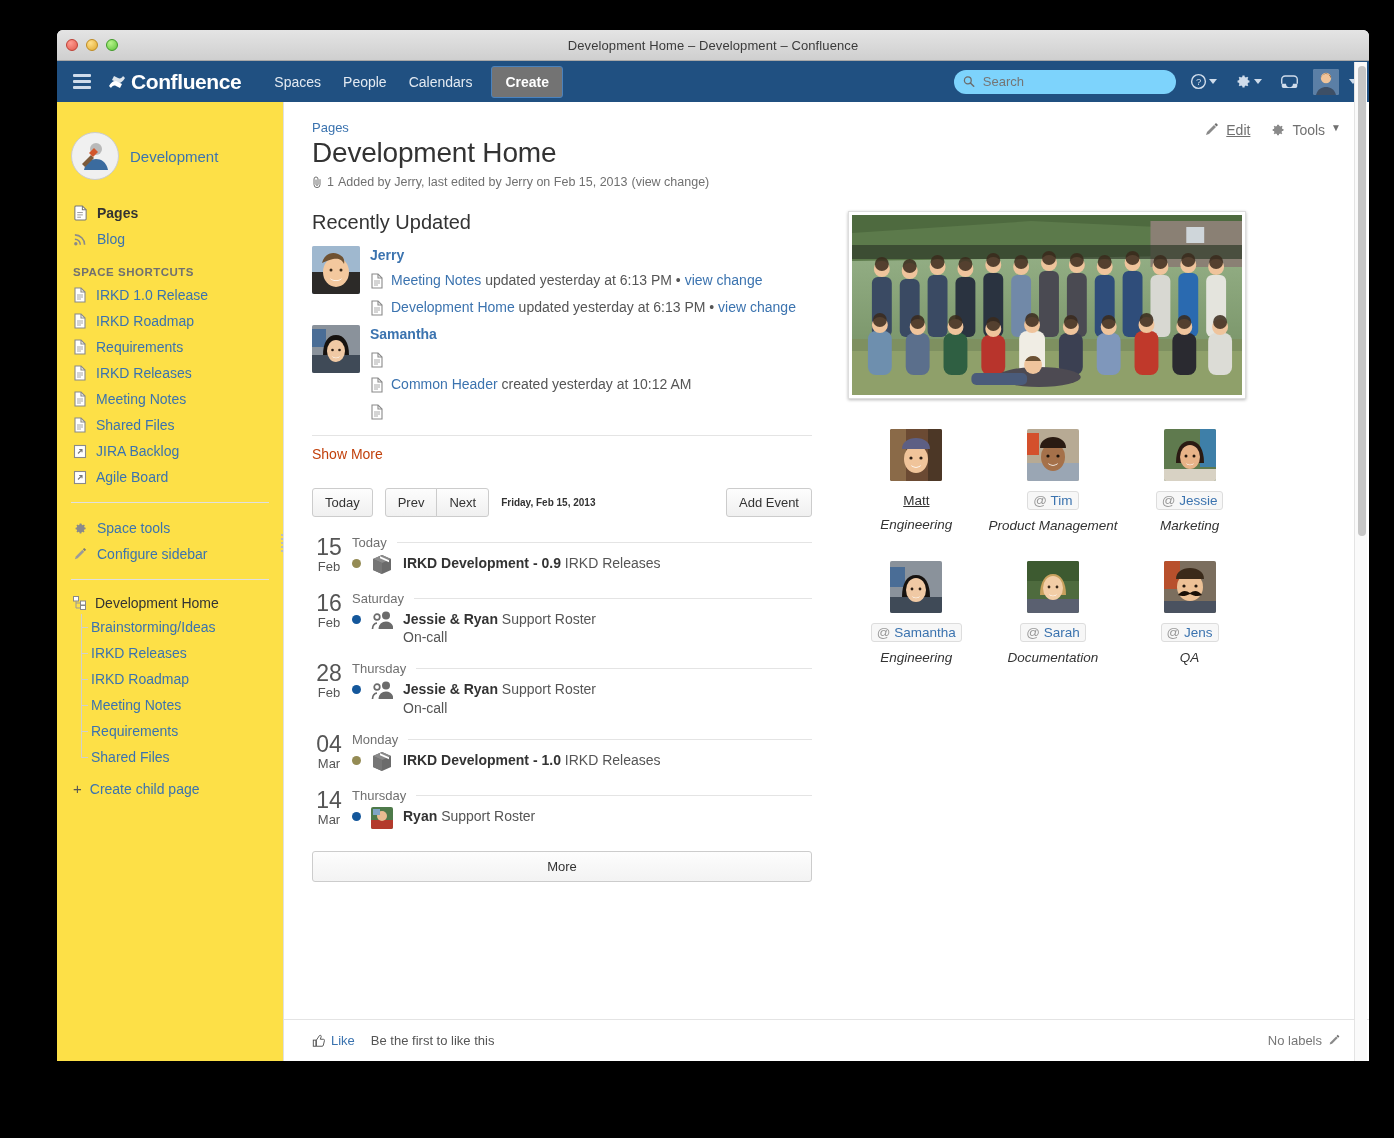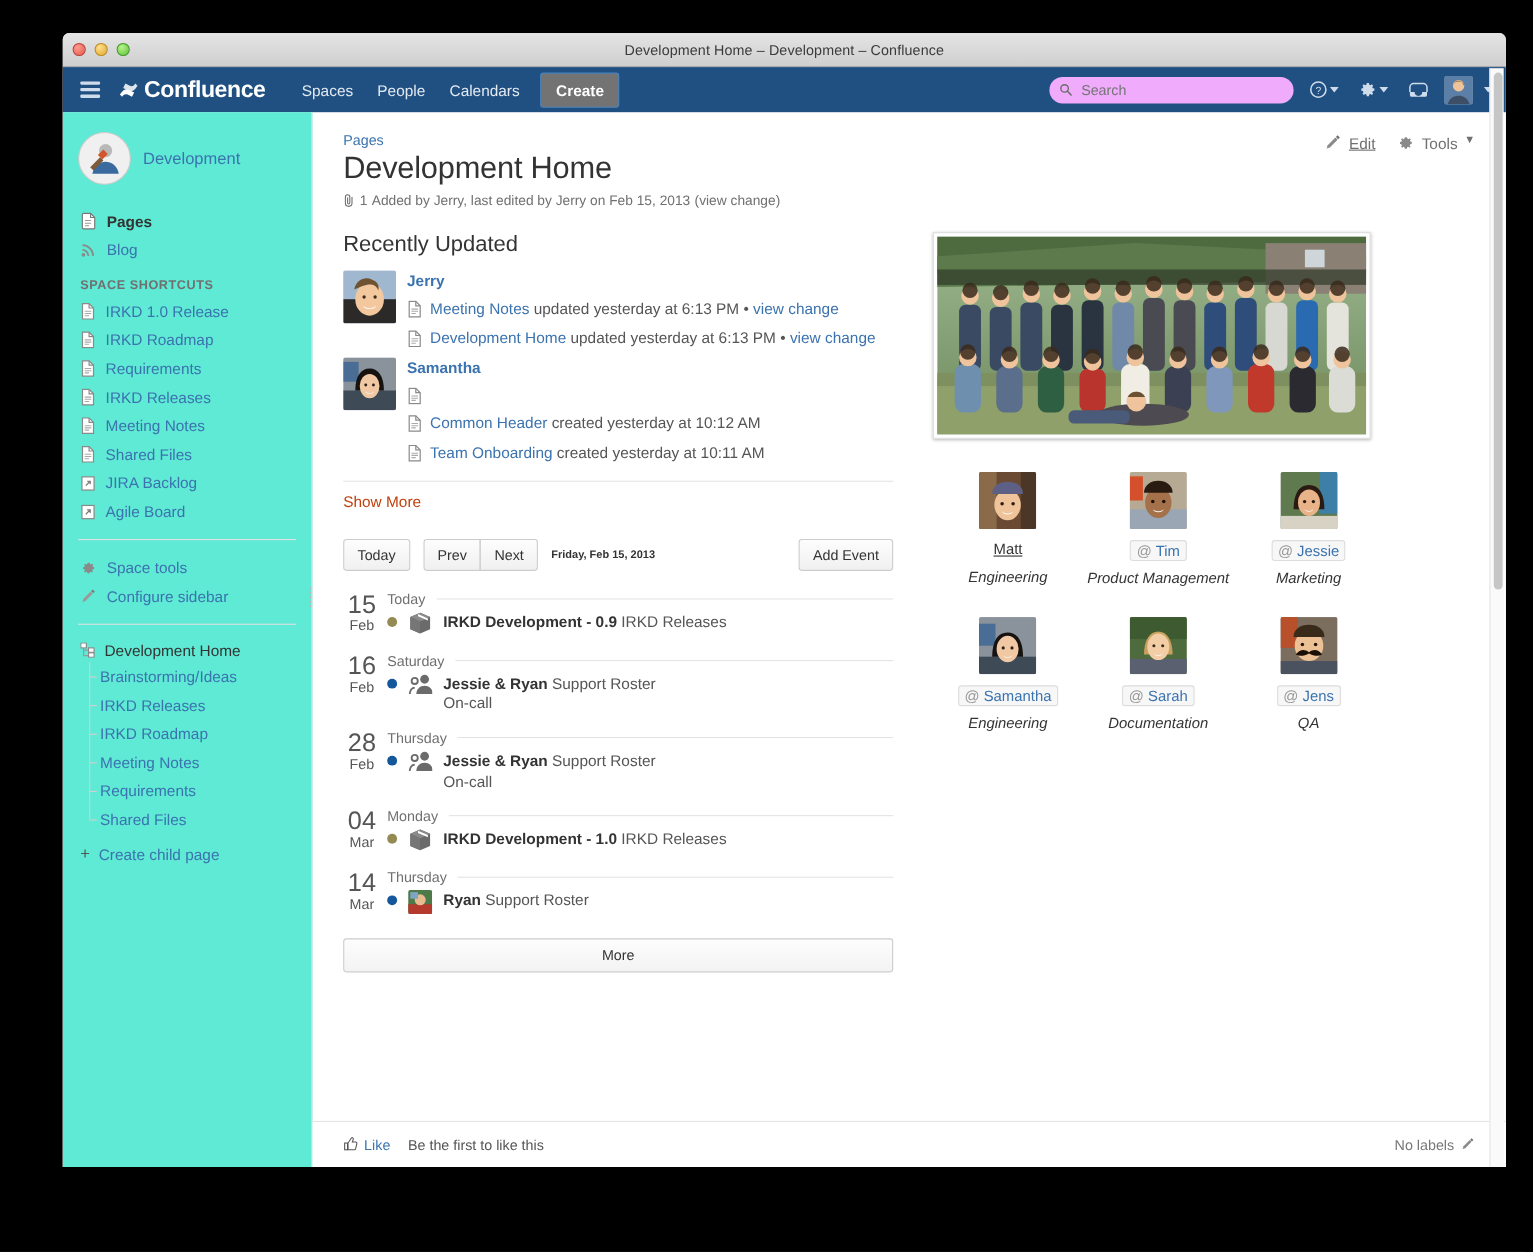--- a/index.html
+++ b/index.html
@@ -67,42 +67,42 @@
     background:#737373; color:#fff; font-size:14px; font-weight:bold;
     padding: 7px 13px; border-radius:3px; margin-left: 8px; cursor:pointer;
     border: 1px solid #4a82bd;
   }
   .header-right {
     position:absolute; right: 12px; top:0; height:41px;
     display:flex; align-items:center; gap: 10px;
   }
   .searchbox {
     width: 222px; height: 24px; border-radius: 12px;
-    background:#f0abfc; display:flex; align-items:center; padding: 0 9px;
+    background:#7dd3fc; display:flex; align-items:center; padding: 0 9px;
     gap:6px;
   }
   .searchbox input {
     border:0; outline:0; font-size:13px; color:#666; width: 100%;
     font-family:"Liberation Sans", sans-serif; background:transparent;
   }
   .hicon { display:flex; align-items:center; gap:2px; color:#cfdceb; cursor:pointer; padding: 0 4px;}
   .caret-d { width:0;height:0;border-left:4px solid transparent;border-right:4px solid transparent;border-top:5px solid #cfdceb; }
   .avatar-hdr {
     width: 26px; height: 26px; border-radius:2px; overflow:hidden;
     background:#7b98b5; cursor:pointer;
   }
 
   
   .body-row { display:flex; height: 959px; background:#fff; }
 
   
   .sidebar {
-    width: 227px; background:#5eead4;
+    width: 227px; background:#fde047;
     border-right: 1px solid #e0e0e0;
-    padding: 18px 0 0 0; flex: 0 0 227px;
+    padding: 30px 0 0 0; flex: 0 0 227px;
     position: relative;
     font-size: 14px;
   }
   .space-head { display:flex; align-items:center; gap:11px; padding: 0 0 0 14px; margin-bottom: 20px;}
   .space-logo {
     width: 48px; height:48px; border-radius:50%;
     background: #f0f0f0; border:1px solid #ccc;
     display:flex; align-items:center; justify-content:center;
     overflow:hidden;
   }
@@ -224,21 +224,21 @@
   .plainname { font-size:13.5px; color:#333; text-decoration:underline; }
   .team-role { font-size:13.5px; color:#333; font-style:italic; margin-top: 8px; }
 
   
   .page-footer {
     position:absolute; left:0; right:0; bottom:0; height: 42px;
     border-top:1px solid #e4e4e4; background:#fff;
     display:flex; align-items:center; padding: 0 28px;
     font-size:13px; color:#555;
   }
-  .like { display:flex; align-items:flex-start; gap:5px; color:#3b73af; cursor:pointer; margin-right: 16px;}
+  .like { display:flex; align-items:flex-end; gap:5px; color:#3b73af; cursor:pointer; margin-right: 16px;}
   .labels { margin-left:auto; display:flex; align-items:center; gap:6px; color:#777; cursor:pointer;}
 
   
   .vscroll {
     position:absolute; right: 2px; top: 32px; bottom: 0; width: 13px;
     background:#fafafa; border-left:1px solid #e4e4e4;
   }
   .vthumb {
     position:absolute; top: 4px; left: 3px; width: 8px; height: 470px;
     background:#c6c6c6; border-radius:4px;
@@ -559,21 +559,20 @@
                     <path d="M4 8h6M4 10h6M4 12h4" stroke="#aaa" stroke-width="1"></path>
                   </svg>
                 <div class="t"><span class="lk">Common Header</span><span> created yesterday at 10:12 AM</span></div>
               </div>
               <div class="ru-row">
                 <svg width="14" height="16" viewBox="0 0 14 16" style="margin-top:3px">
                     <path d="M2 1h6l4 4v10H2z" fill="#fff" stroke="#8a8a8a" stroke-width="1.1"></path>
                     <path d="M8 1v4h4" fill="none" stroke="#8a8a8a" stroke-width="1.1"></path>
                     <path d="M4 8h6M4 10h6M4 12h4" stroke="#aaa" stroke-width="1"></path>
                   </svg>
-                <div class="t"><span class="lk">Team Onboarding</span><span> created yesterday at 10:11 AM</span></div>
               </div>
             </div>
           </div>
 
           <div class="ru-hr"></div>
           <div class="show-more">Show More</div>
 
           <div class="cal">
             <div class="cal-toolbar">
               <button class="btn">Today</button>

